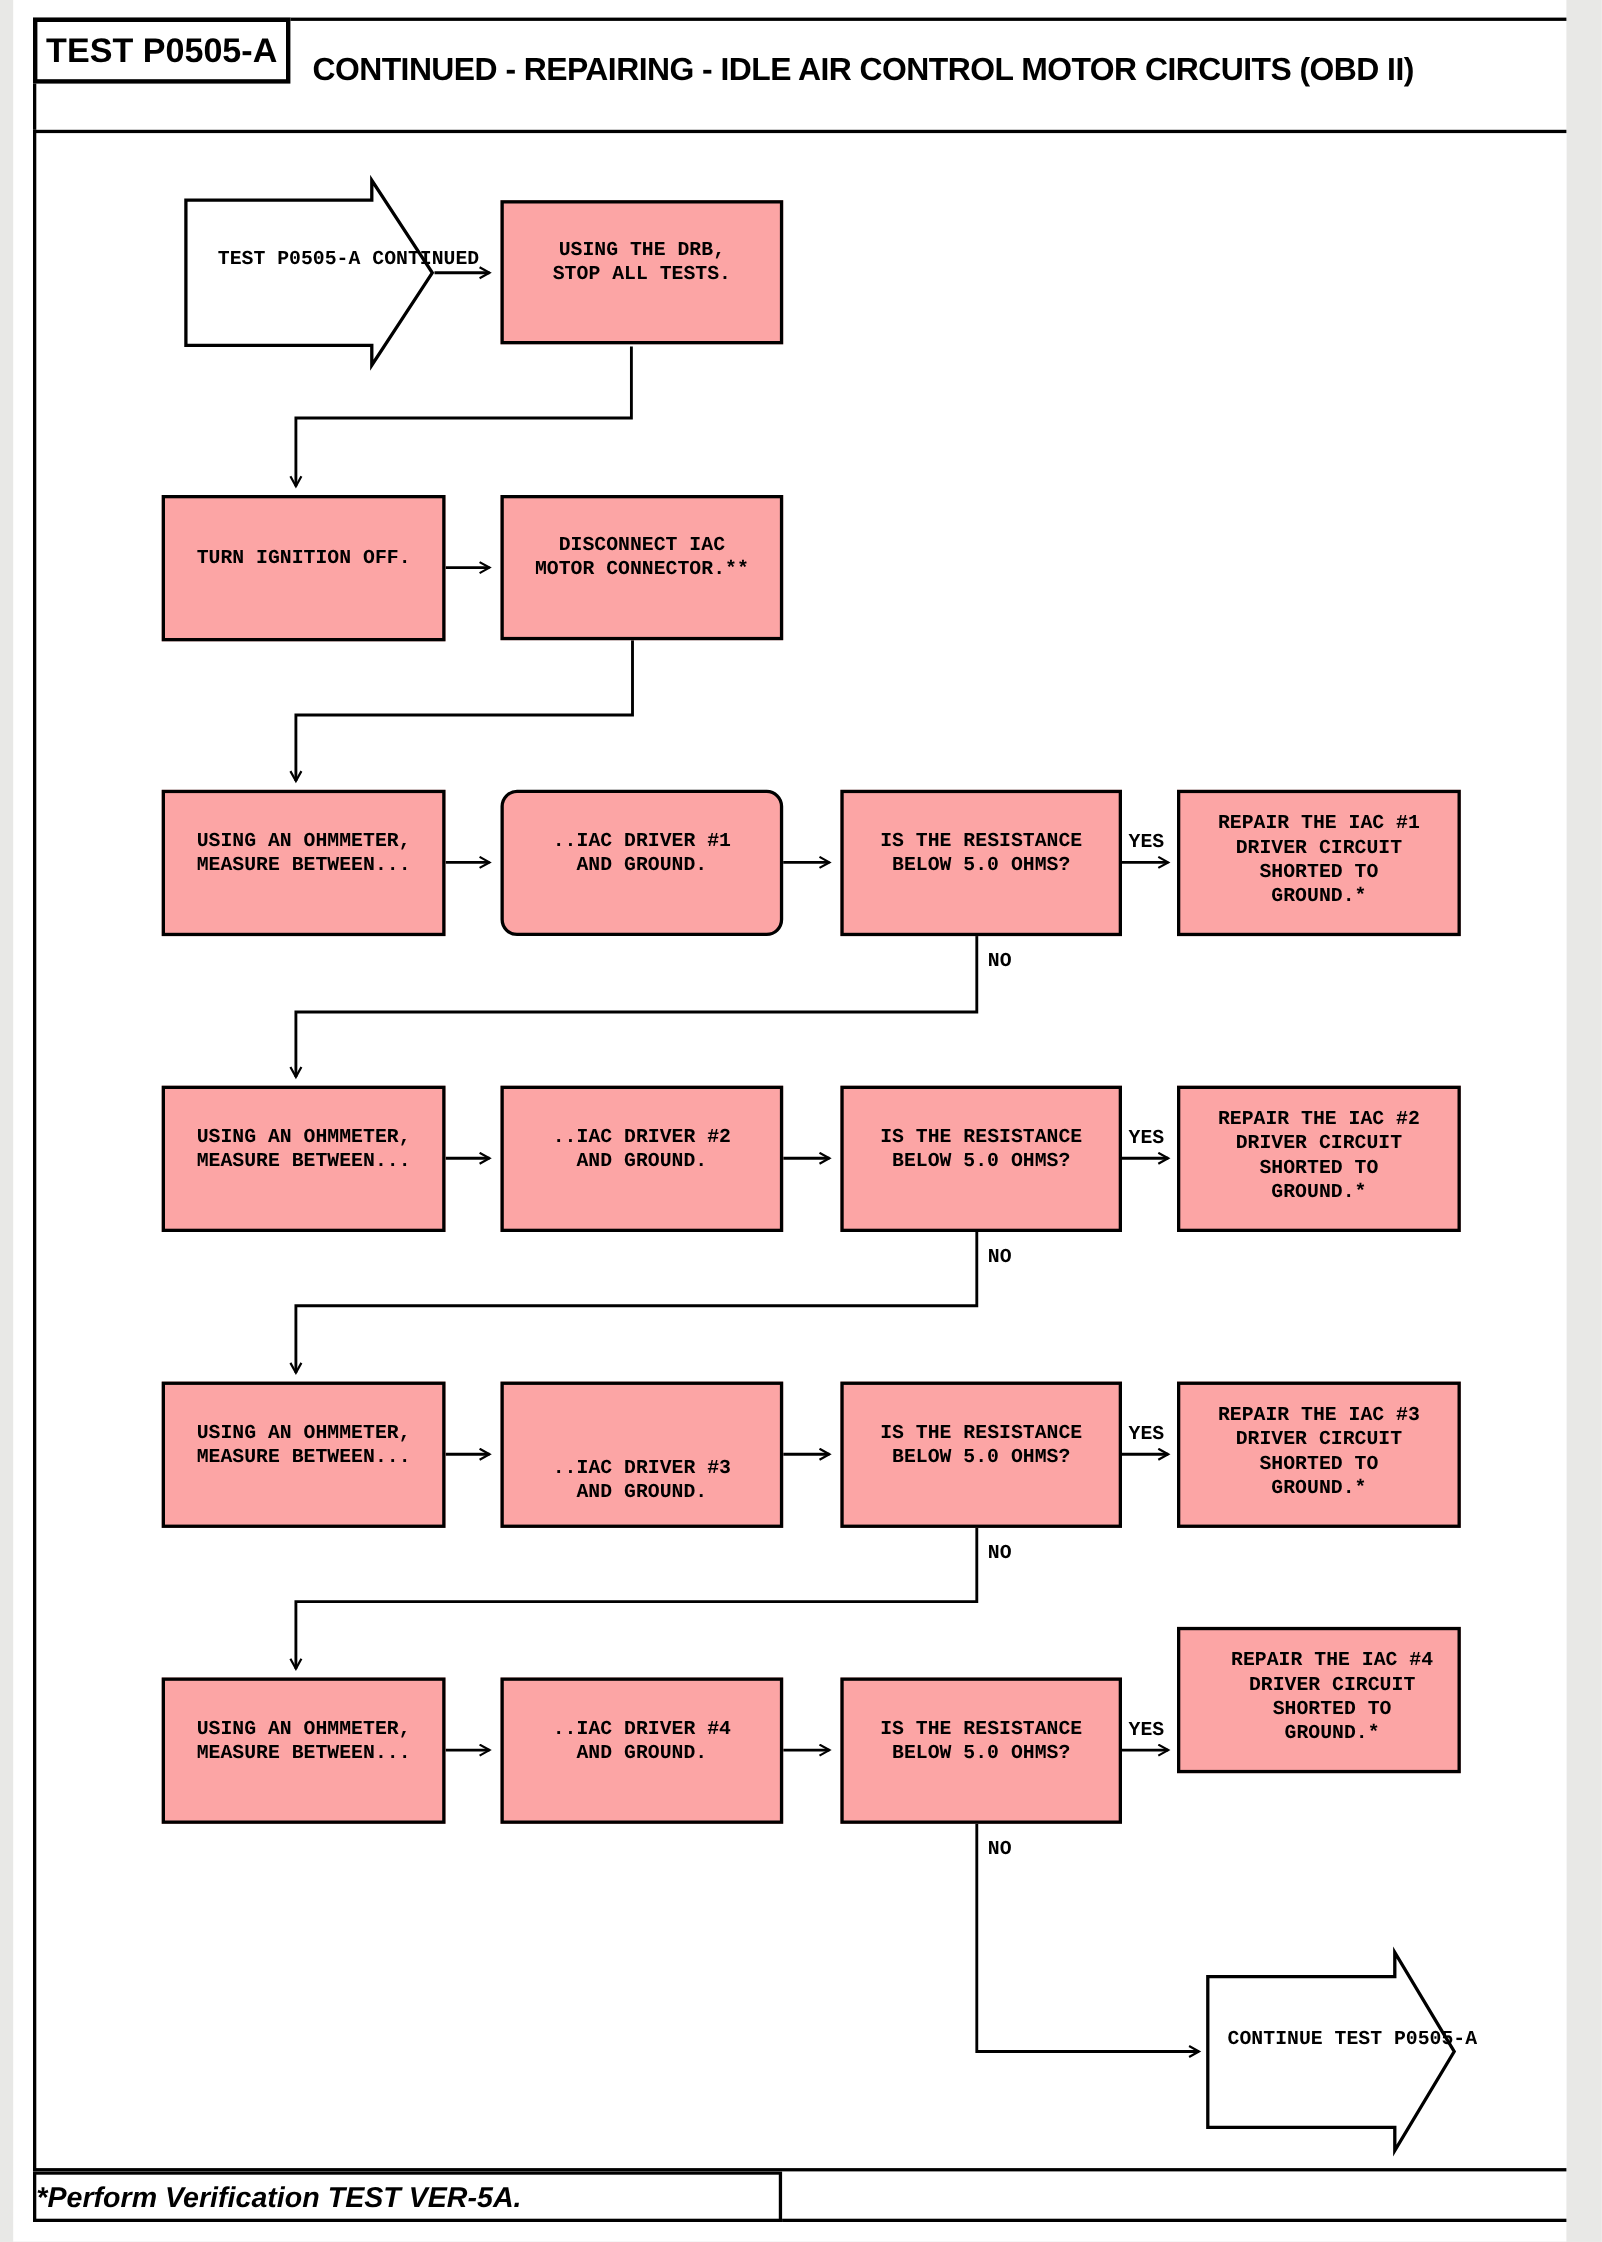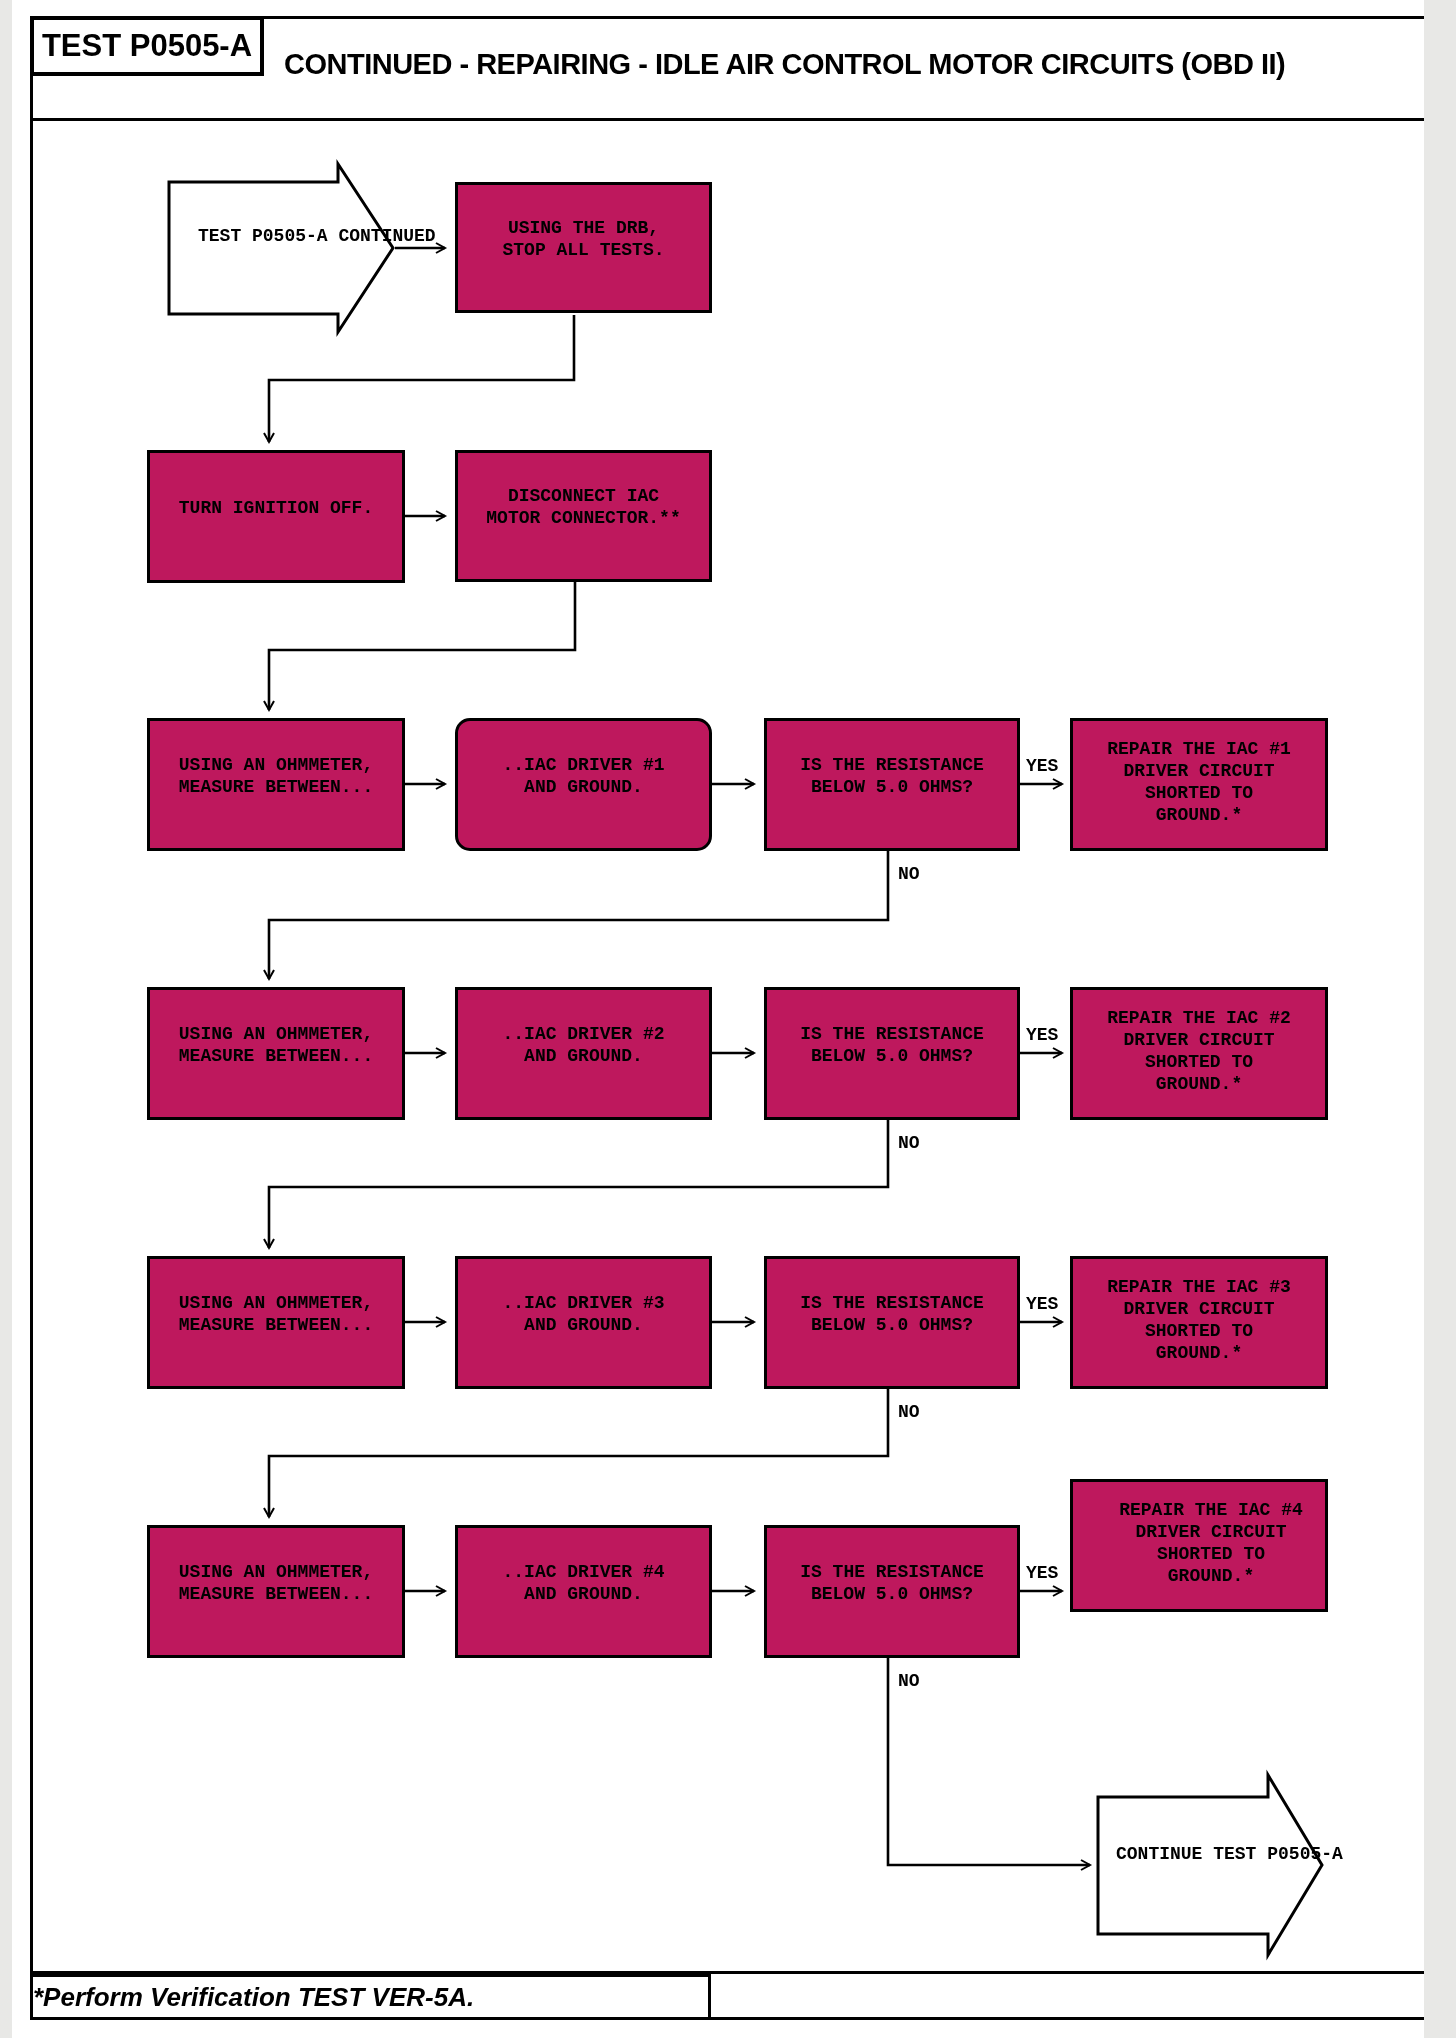--- a/index.html
+++ b/index.html
@@ -36,21 +36,21 @@
   
   .footer-cell{
     position:absolute;top:1974px;height:46px;border:3px solid #000;box-sizing:border-box;
     display:flex;align-items:center;background:#fff;
     font-size:26px;font-weight:bold;font-style:italic;white-space:nowrap;
   }
   .footer-cell.c1{left:18px;width:681px;padding-left:0;}
   .footer-cell.c2{left:699px;width:721px;padding-left:10px;}
   
   .node{
-    position:absolute;border:3px solid #000;box-sizing:border-box;background:#be185d;
+    position:absolute;border:3px solid #000;box-sizing:border-box;background:#fca5a5;
     display:flex;align-items:center;justify-content:center;
     padding-bottom:18px;
   }
   .label{
     font-family:"Liberation Mono","DejaVu Sans Mono",monospace;
     font-size:18px;line-height:22px;font-weight:bold;
     white-space:pre-line;text-align:center;
   }
   .float-label{
     position:absolute;
@@ -171,21 +171,21 @@
 SHORTED TO
 GROUND.*</div>
   </div>
   <div class="float-label" style="left:1014px;top:1025px;">YES</div>
   <div class="float-label" style="left:886px;top:1133px;">NO</div>
 
   <div class="node" style="left:135px;top:1256px;width:258px;height:133px;">
     <div class="label">USING AN OHMMETER,
 MEASURE BETWEEN...</div>
   </div>
-  <div class="node" style="left:443px;top:1256px;width:257px;height:133px;">
+  <div class="node" style="left:443px;top:1256px;width:257px;height:133px;align-items:flex-end;">
     <div class="label">..IAC DRIVER #3
 AND GROUND.</div>
   </div>
   <div class="node" style="left:752px;top:1256px;width:256px;height:133px;">
     <div class="label">IS THE RESISTANCE
 BELOW 5.0 OHMS?</div>
   </div>
   <div class="node" style="left:1058px;top:1256px;width:258px;height:133px;padding-bottom:6px;">
     <div class="label">REPAIR THE IAC #3
 DRIVER CIRCUIT

